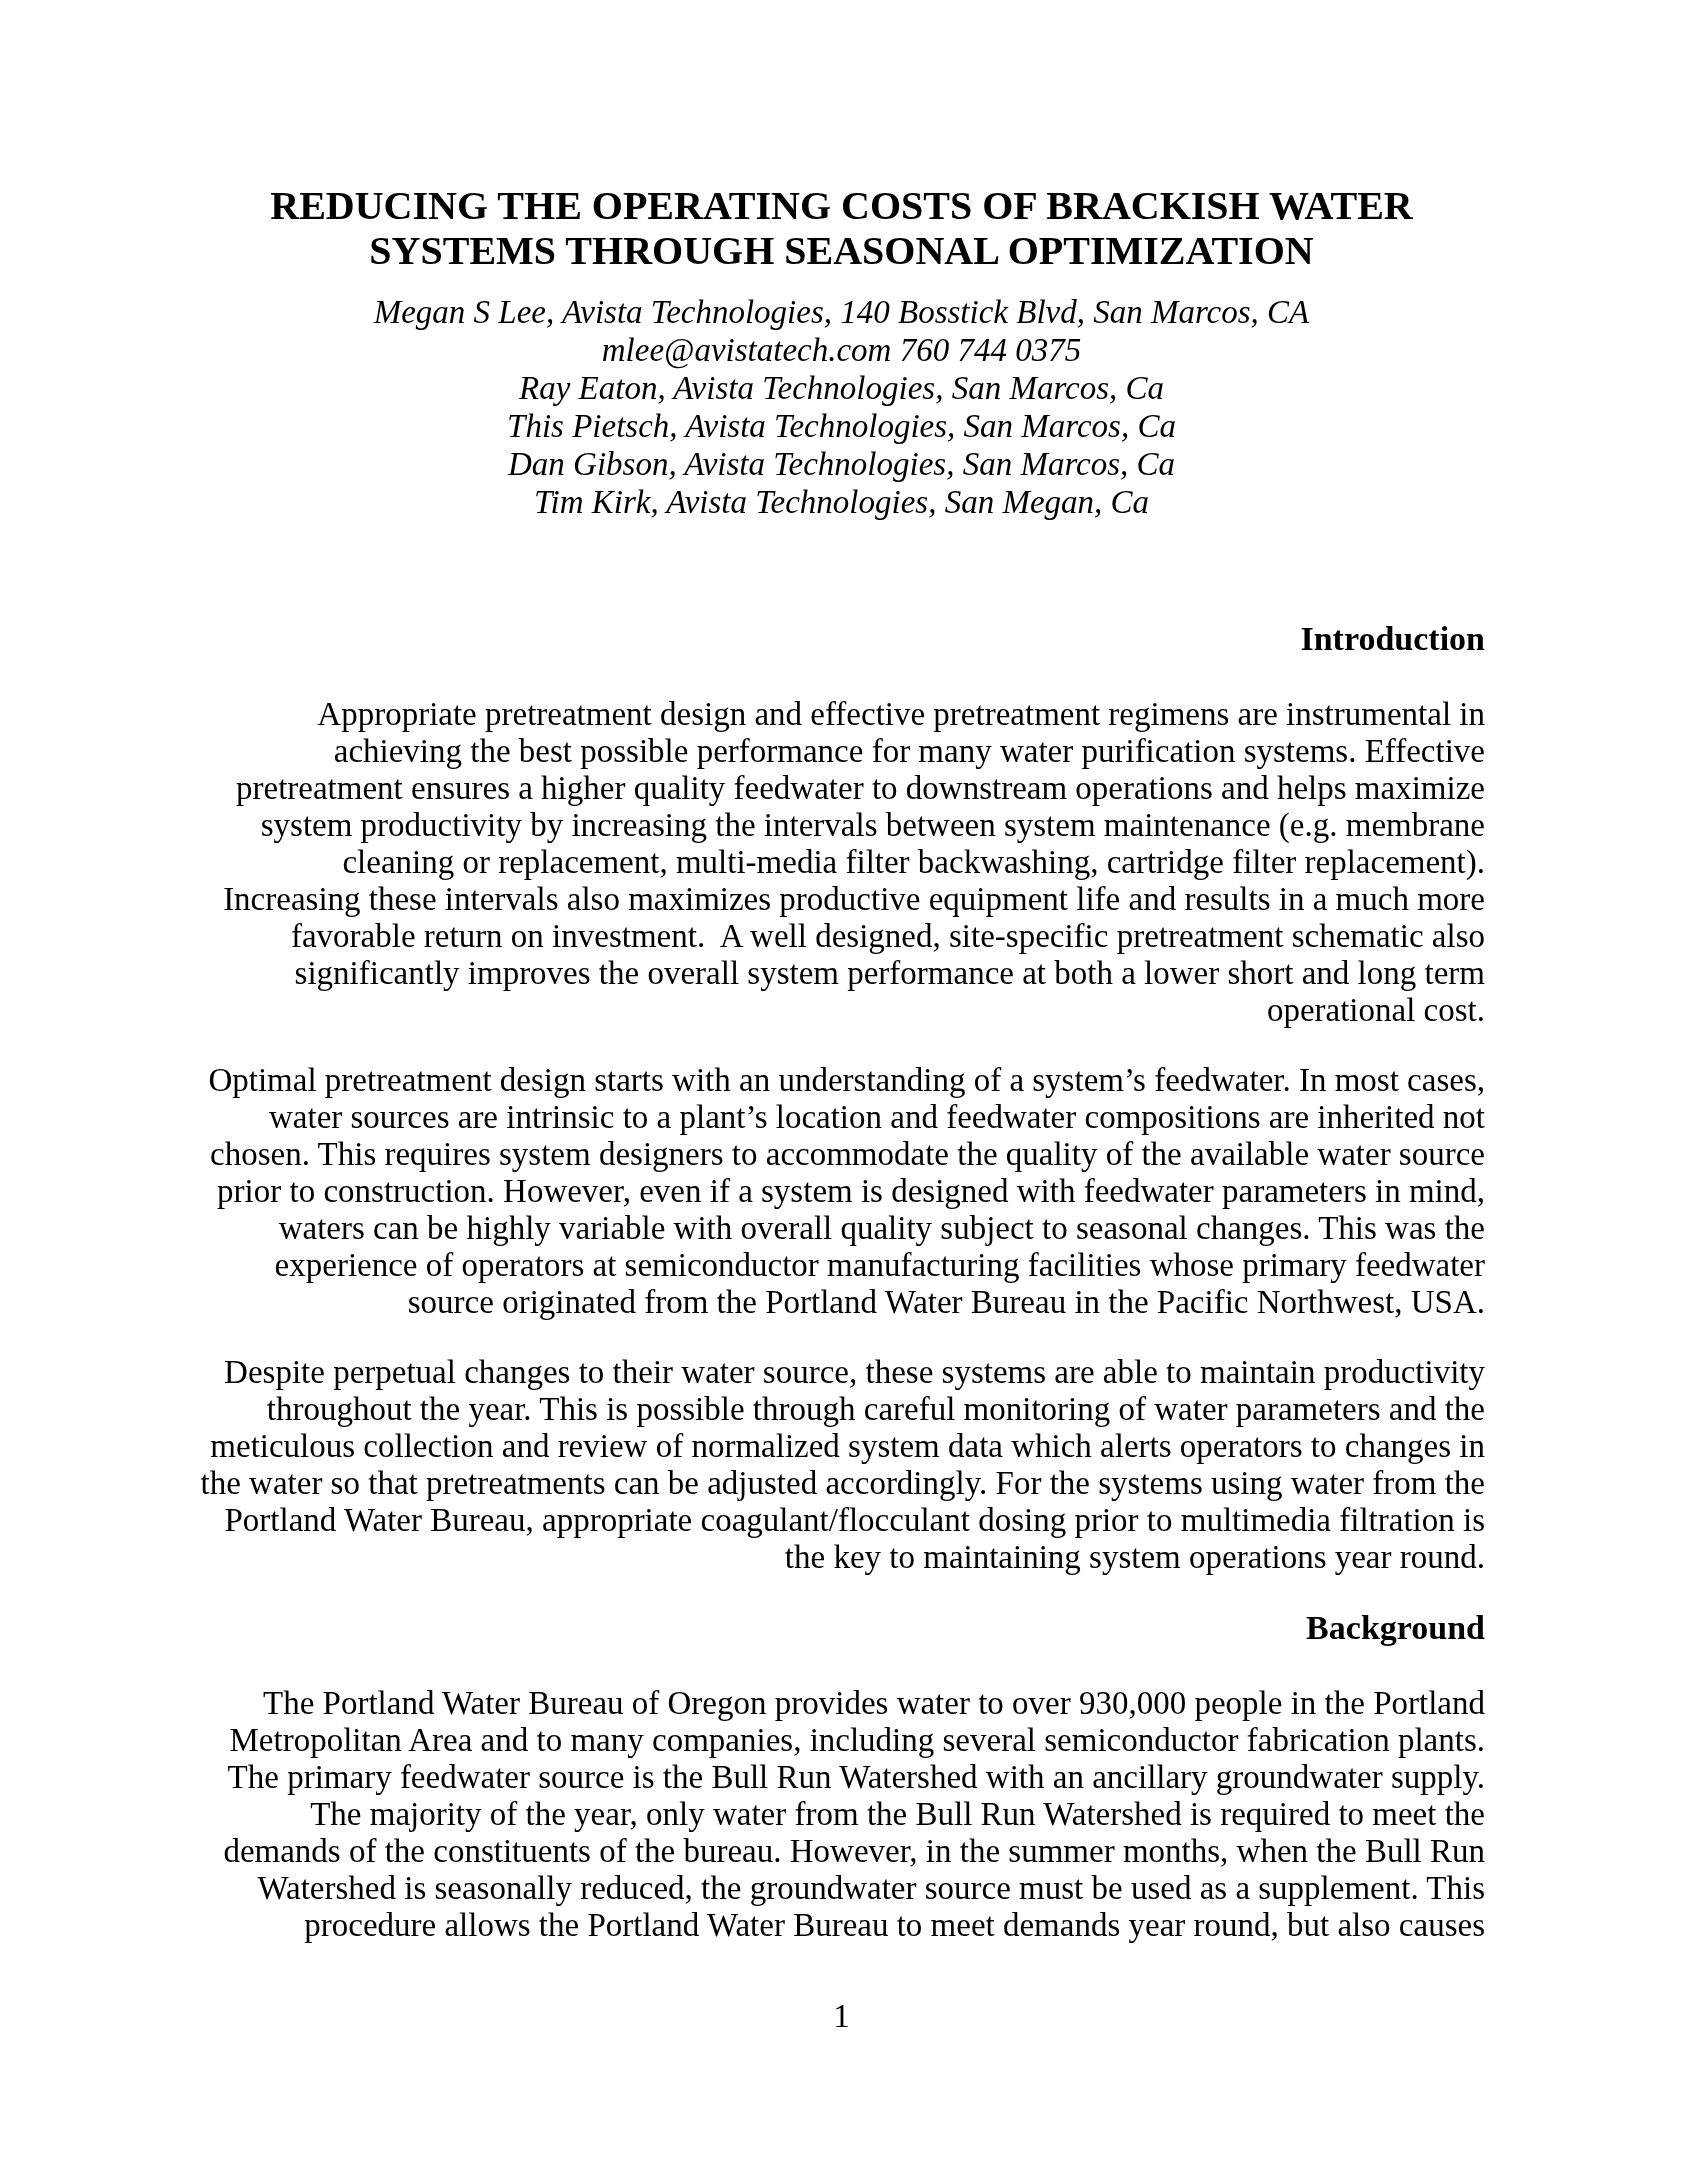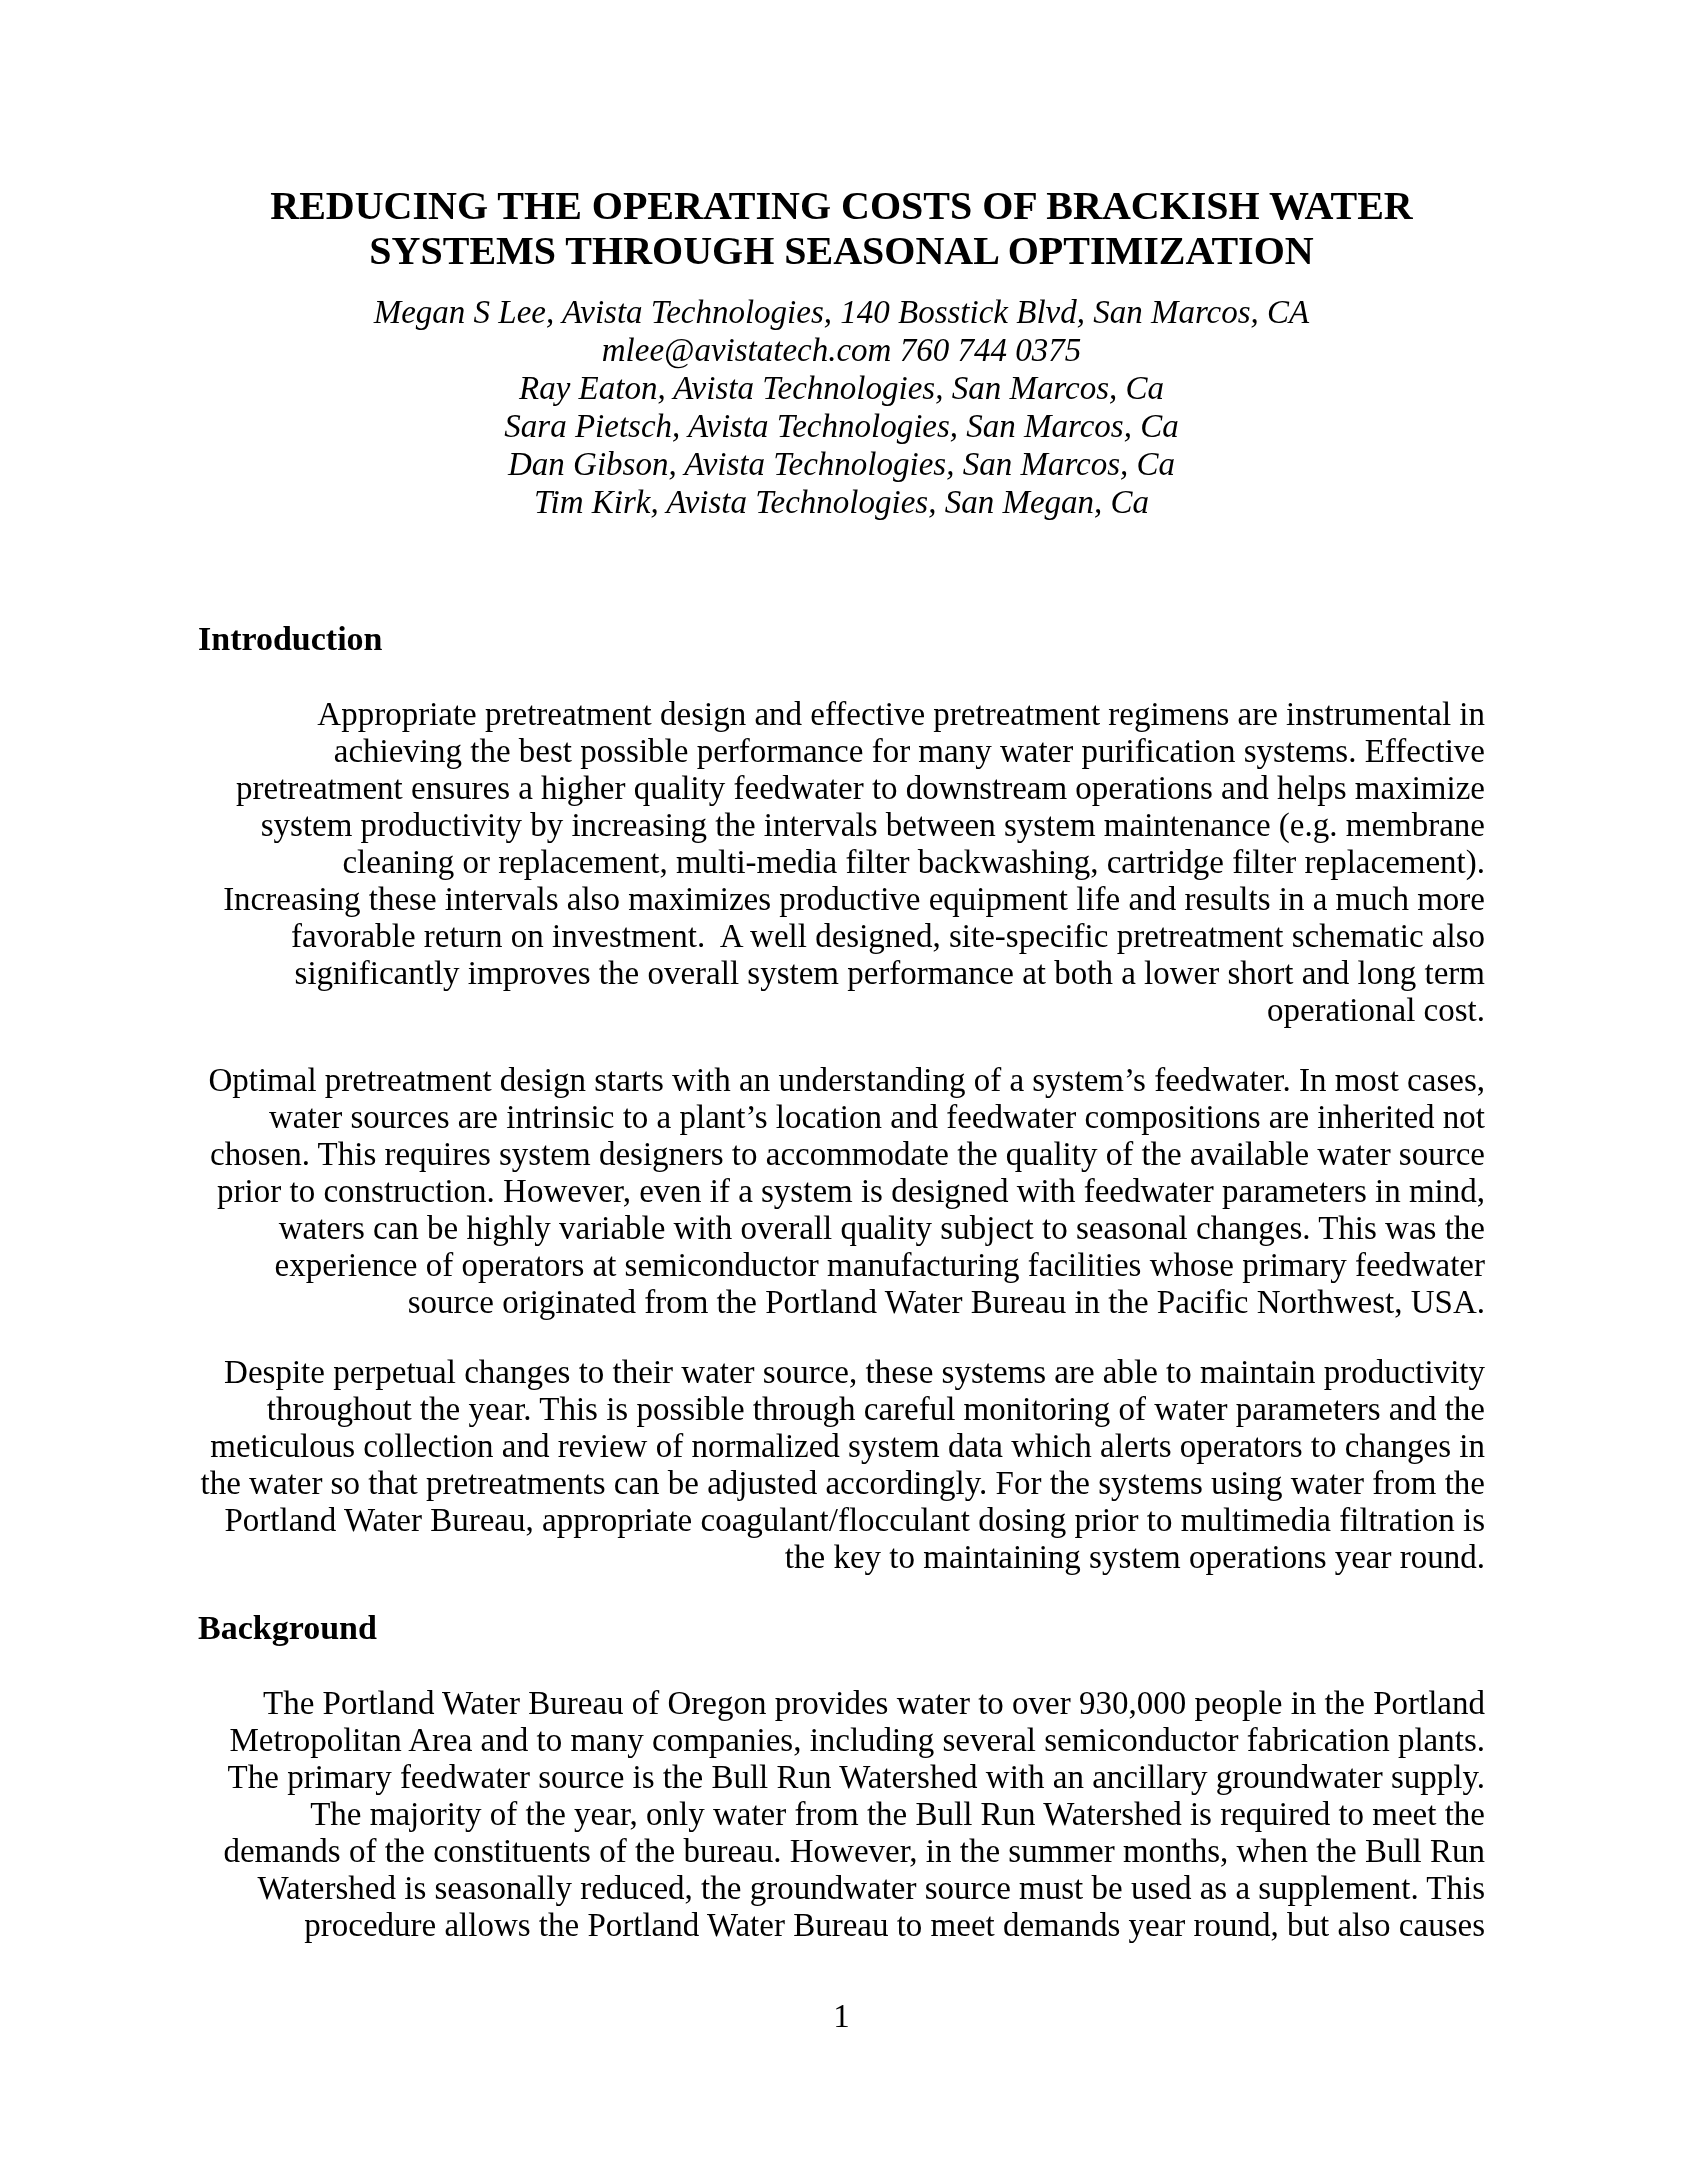--- a/index.html
+++ b/index.html
@@ -33,21 +33,21 @@
     margin-top: 20px;
     font-style: italic;
     font-size: 33px;
     line-height: 38px;
     text-align: center;
   }
   .section-heading {
     font-weight: bold;
     font-size: 34px;
     line-height: 38px;
-    text-align: left;
+    text-align: right;
     margin: 0 0 38px 0;
   }
   .section-heading--first {
     margin-top: 99px;
   }
   .para {
     font-size: 33px;
     line-height: 37px;
     text-align: right;
     margin: 0 0 33px 0;
@@ -71,21 +71,21 @@
 
     <div class="title">
       <div>REDUCING THE OPERATING COSTS OF BRACKISH WATER</div>
       <div>SYSTEMS THROUGH SEASONAL OPTIMIZATION</div>
     </div>
 
     <div class="authors">
       <div>Megan S Lee, Avista Technologies, 140 Bosstick Blvd, San Marcos, CA</div>
       <div>mlee@avistatech.com 760 744 0375</div>
       <div>Ray Eaton, Avista Technologies, San Marcos, Ca</div>
-      <div>Sara Pietsch, Avista Technologies, San Marcos, Ca</div>
+      <div>This Pietsch, Avista Technologies, San Marcos, Ca</div>
       <div>Dan Gibson, Avista Technologies, San Marcos, Ca</div>
       <div>Tim Kirk, Avista Technologies, San Megan, Ca</div>
     </div>
 
     <div class="section-heading section-heading--first">Introduction</div>
 
     <div class="para">Appropriate pretreatment design and effective pretreatment regimens are instrumental in achieving the best possible performance for many water purification systems. Effective pretreatment ensures a higher quality feedwater to downstream operations and helps maximize system productivity by increasing the intervals between system maintenance (e.g. membrane cleaning or replacement, multi-media filter backwashing, cartridge filter replacement). Increasing these intervals also maximizes productive equipment life and results in a much more favorable return on investment.  A well designed, site-specific pretreatment schematic also significantly improves the overall system performance at both a lower short and long term operational cost.</div>
     <div class="para">Optimal pretreatment design starts with an understanding of a system’s feedwater. In most cases, water sources are intrinsic to a plant’s location and feedwater compositions are inherited not chosen. This requires system designers to accommodate the quality of the available water source prior to construction. However, even if a system is designed with feedwater parameters in mind, waters can be highly variable with overall quality subject to seasonal changes. This was the experience of operators at semiconductor manufacturing facilities whose primary feedwater source originated from the Portland Water Bureau in the Pacific Northwest, USA.</div>
     <div class="para">Despite perpetual changes to their water source, these systems are able to maintain productivity throughout the year. This is possible through careful monitoring of water parameters and the meticulous collection and review of normalized system data which alerts operators to changes in the water so that pretreatments can be adjusted accordingly. For the systems using water from the Portland Water Bureau, appropriate coagulant/flocculant dosing prior to multimedia filtration is the key to maintaining system operations year round.</div>
 

